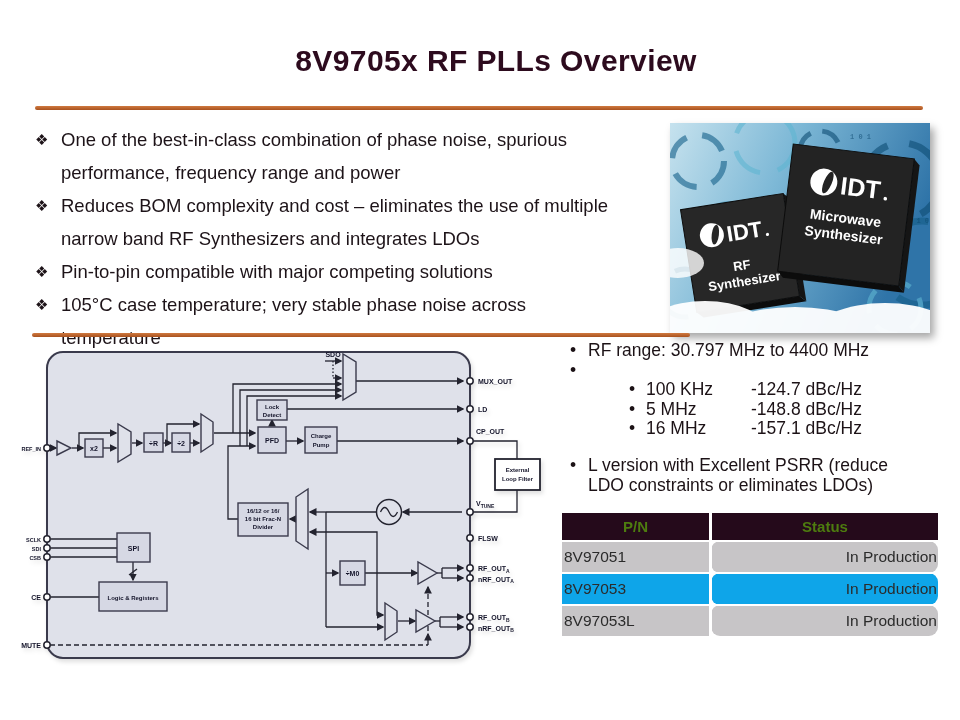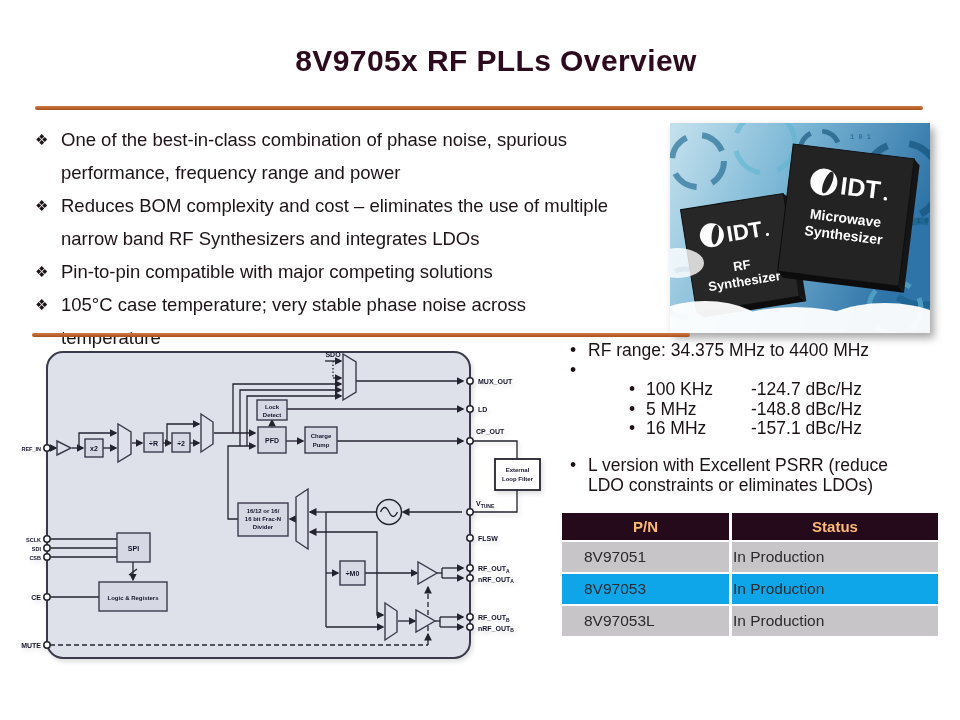--- a/index.html
+++ b/index.html
@@ -45,26 +45,26 @@
   .sub-row{display:flex;line-height:19.5px;padding-left:60px;}
   .sub-row .mark{flex:0 0 28px;text-align:center;}
   .sub-row .off{flex:0 0 105px;}
   .l-version{margin-top:16px;display:flex;line-height:20px;}
   .l-version .mark{flex:0 0 30px;text-align:center;}
   .l-version .txt{width:330px;}
 
   
   .parts-table{position:absolute;left:562px;top:511px;width:376px;
     border-collapse:collapse;font-size:15.5px;color:#2b2b2b;}
-  .parts-table th{background:#250a1b;color:#fdba74;font-weight:bold;height:25px;
+  .parts-table th{background:#250a1b;color:#4d7c0f;font-weight:bold;height:25px;
     font-size:15px;text-align:center;}
   .parts-table td{height:28px;}
   .parts-table th:first-child,.parts-table td:first-child{width:144px;border-right:3px solid #fff;}
-  .parts-table td:first-child{text-align:left;padding-left:22px;margin-top:38px;}
-  .parts-table td:last-child{text-align:left;}
+  .parts-table td:first-child{text-align:left;padding-left:2px;margin-top:38px;}
+  .parts-table td:last-child{text-align:right;border-radius:9px;}
   .parts-table tr{border-top:2px solid #fff;}
   .row-odd td{background:#c7c5c7;}
   .row-even td{background:#0ea5e9;}
 </style>
 </head>
 <body>
 
 <div class="slide">
 
   <div class="page-title">8V9705x RF PLLs Overview</div>
@@ -298,21 +298,21 @@
       <circle class="pin" cx="470" cy="617" r="3.2"></circle>
       <text class="plbl" x="478" y="620"><tspan>RF_OUT</tspan><tspan font-size="5" dy="1.5">B</tspan></text>
       <circle class="pin" cx="470" cy="627" r="3.2"></circle>
       <text class="plbl" x="478" y="630.5"><tspan>nRF_OUT</tspan><tspan font-size="5" dy="1.5">B</tspan></text>
     </g>
   </svg>
 
   <div class="specs">
     <div class="spec-row">
       <span class="mark">•</span>
-      <span>RF range: 34.375 MHz to 4400 MHz</span>
+      <span>RF range: 30.797 MHz to 4400 MHz</span>
     </div>
     <div class="spec-row">
       <span class="mark">•</span>
     </div>
     <div class="sub-row">
       <span class="mark">•</span>
       <span class="off">100 KHz</span>
       <span>-124.7 dBc/Hz</span>
     </div>
     <div class="sub-row">

